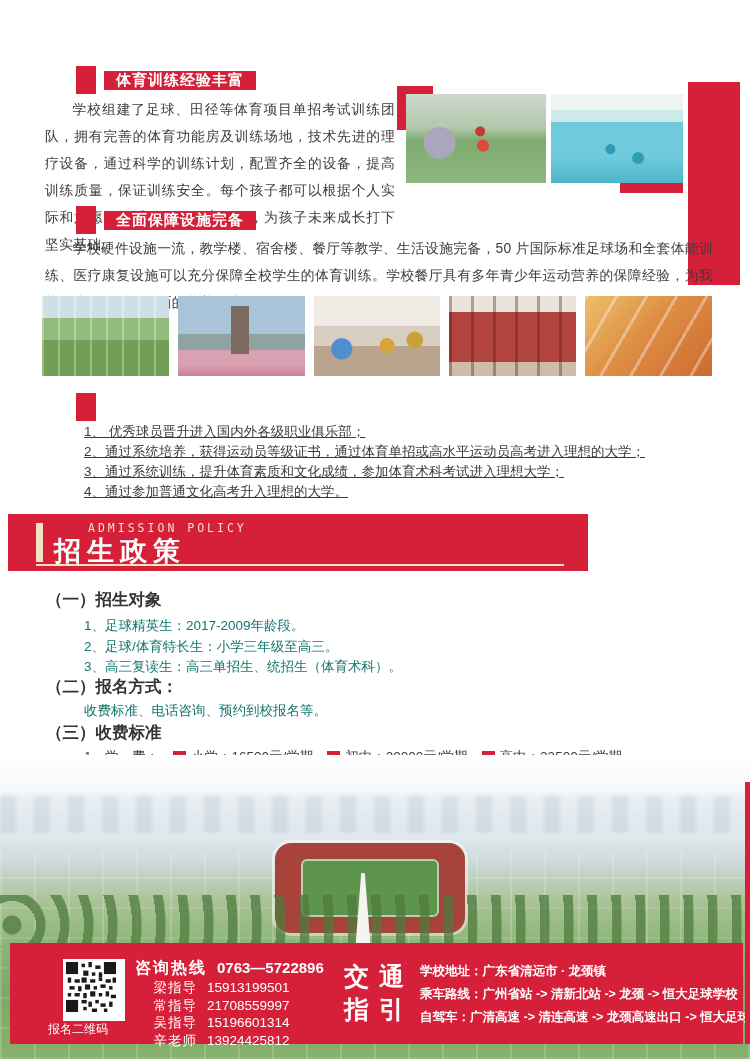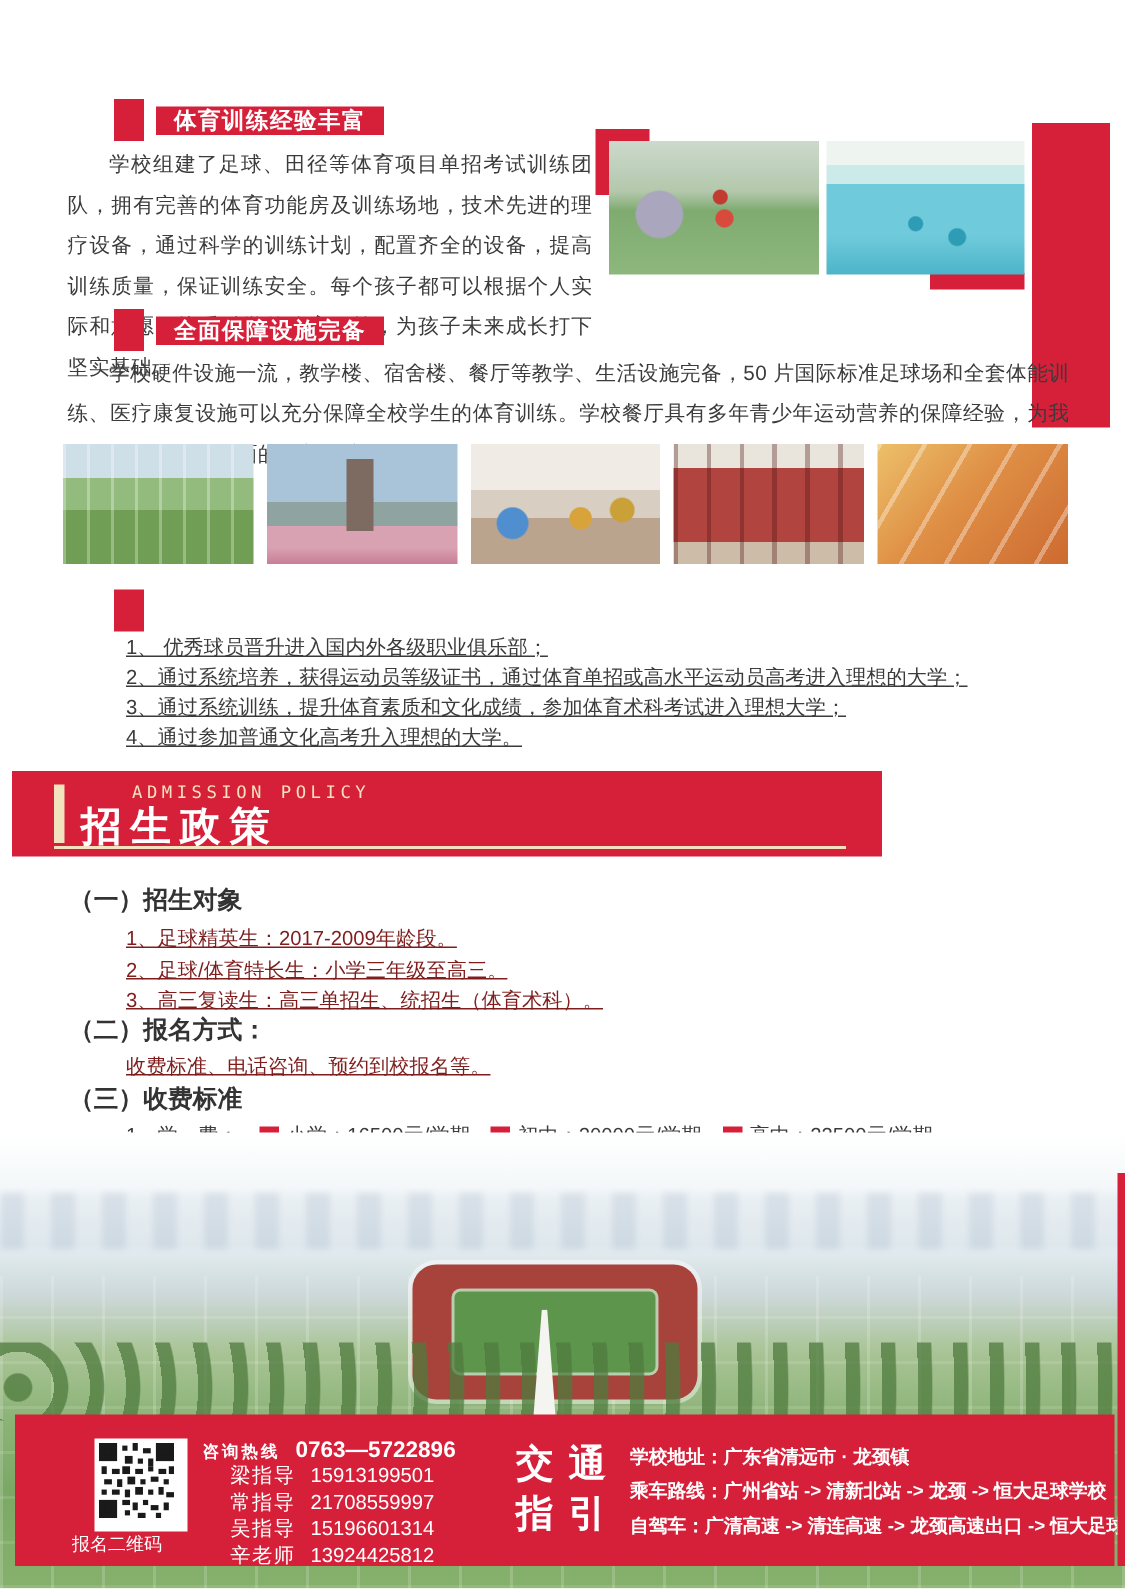--- a/index.html
+++ b/index.html
@@ -65,21 +65,21 @@
   .banner{position:absolute;left:8px;top:514px;width:580px;height:57px;background:#d6203a;}
   .banner-vbar{position:absolute;left:28px;top:9px;width:7px;height:39px;background:#f2e2bd;}
   .banner-en{position:absolute;left:48px;top:7px;color:#f2e2bd;font-size:11.5px;
              letter-spacing:3px;font-family:"DejaVu Sans Mono",monospace;margin-left:32px;}
   .banner-zh{position:absolute;left:46px;top:19px;color:#fff;font-size:27px;font-weight:bold;
              letter-spacing:6px;}
   .banner-line{position:absolute;left:28px;bottom:5px;width:528px;height:2px;background:#f2e2bd;}
 
   
   .policy-h{position:absolute;left:46px;margin:0;font-size:16.5px;font-weight:600;color:#333;}
-  .policy-line{position:absolute;left:84px;margin:0;font-size:13.5px;color:#7f1d1d;text-decoration:underline;}
+  .policy-line{position:absolute;left:84px;margin:0;font-size:13.5px;color:#0f766e;}
   .fee-line{position:absolute;left:84px;display:flex;align-items:center;gap:6px;
             font-size:13.5px;color:#3b3b3b;}
   .fee{display:inline-flex;align-items:center;gap:5px;margin-left:8px;}
   .fee-sq{display:inline-block;width:13px;height:13px;background:#d6203a;}
 
   
   .campus{position:absolute;left:0;top:755px;width:750px;height:304px;
     background:linear-gradient(180deg,#ffffff 0%,#f2f6f8 14%,#e2ebef 26%,#ccd8d8 36%,
                #a9c496 48%,#8db478 62%,#7ca865 78%,#86b16d 100%);}
   .skyline{position:absolute;left:0;top:40px;width:750px;height:38px;opacity:.55;
@@ -100,21 +100,21 @@
   .monument{position:absolute;left:354px;top:118px;width:18px;height:92px;background:#f4f4f0;
     clip-path:polygon(40% 0,60% 0,100% 100%,0 100%);box-shadow:0 0 4px rgba(0,0,0,.2);}
 
   
   .footer{position:absolute;left:10px;top:943px;width:733px;height:101px;background:#d6203a;
           color:#fff;}
   .qr-box{position:absolute;left:53px;top:16px;width:56px;height:56px;background:#fff;padding:3px;}
   .qr-caption{position:absolute;left:38px;top:78px;width:88px;text-align:left;font-size:12px;}
   .hotline{position:absolute;left:125px;top:15px;}
   .hotline-row{display:flex;align-items:baseline;gap:10px;}
-  .hotline-label{font-size:11px;font-weight:bold;letter-spacing:2px;}
+  .hotline-label{font-size:16px;font-weight:bold;letter-spacing:2px;}
   .hotline-number{font-size:15px;font-weight:bold;}
   .contact-row{display:flex;gap:10px;line-height:17.5px;font-size:13.5px;font-weight:normal;}
   .contact-name{width:62px;text-align:right;letter-spacing:1px;}
   .traffic-title{position:absolute;left:334px;top:17px;font-size:25px;font-weight:bold;
                  line-height:33px;letter-spacing:10px;}
   .traffic-info{position:absolute;left:410px;top:17px;font-size:12.5px;font-weight:bold;}
   .traffic-row{line-height:23px;white-space:nowrap;}
 </style>
 </head>
 <body>

